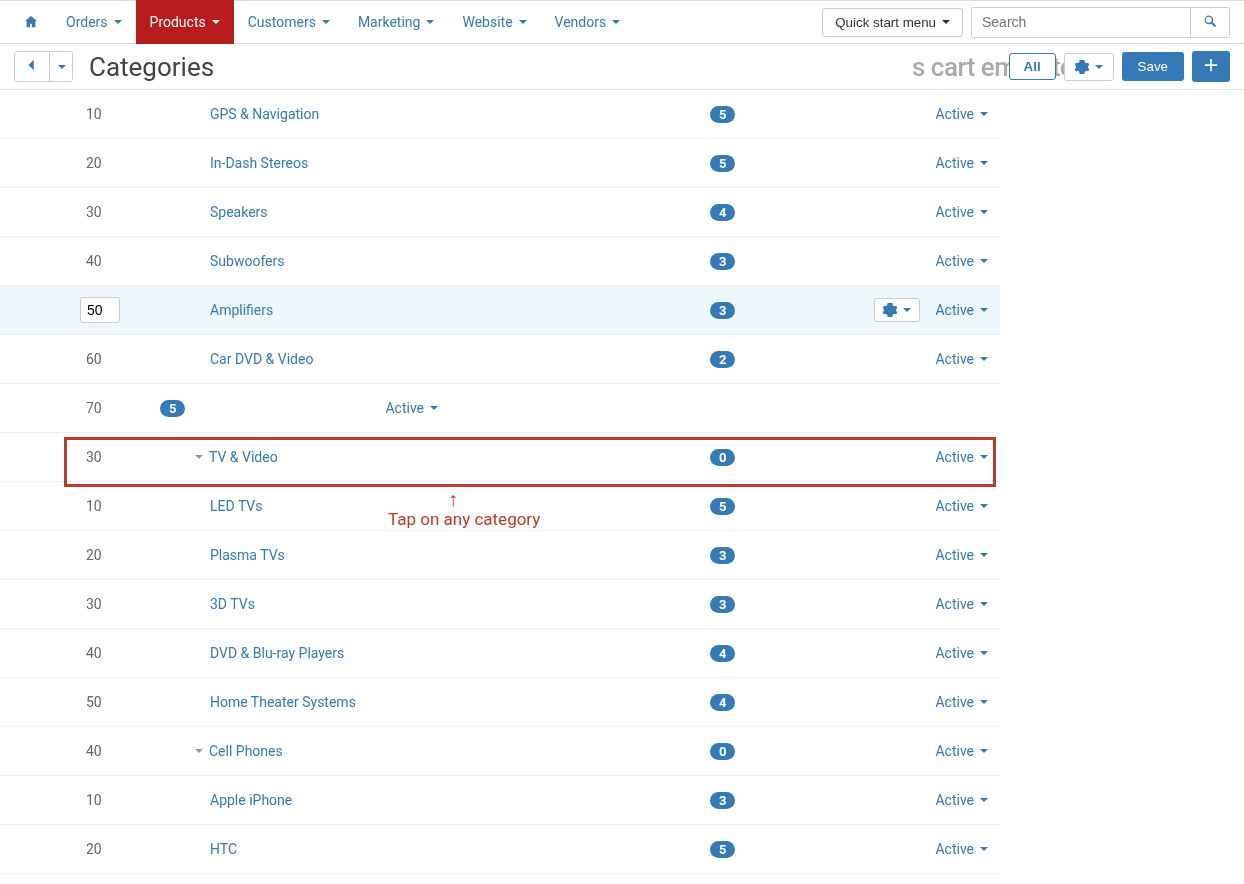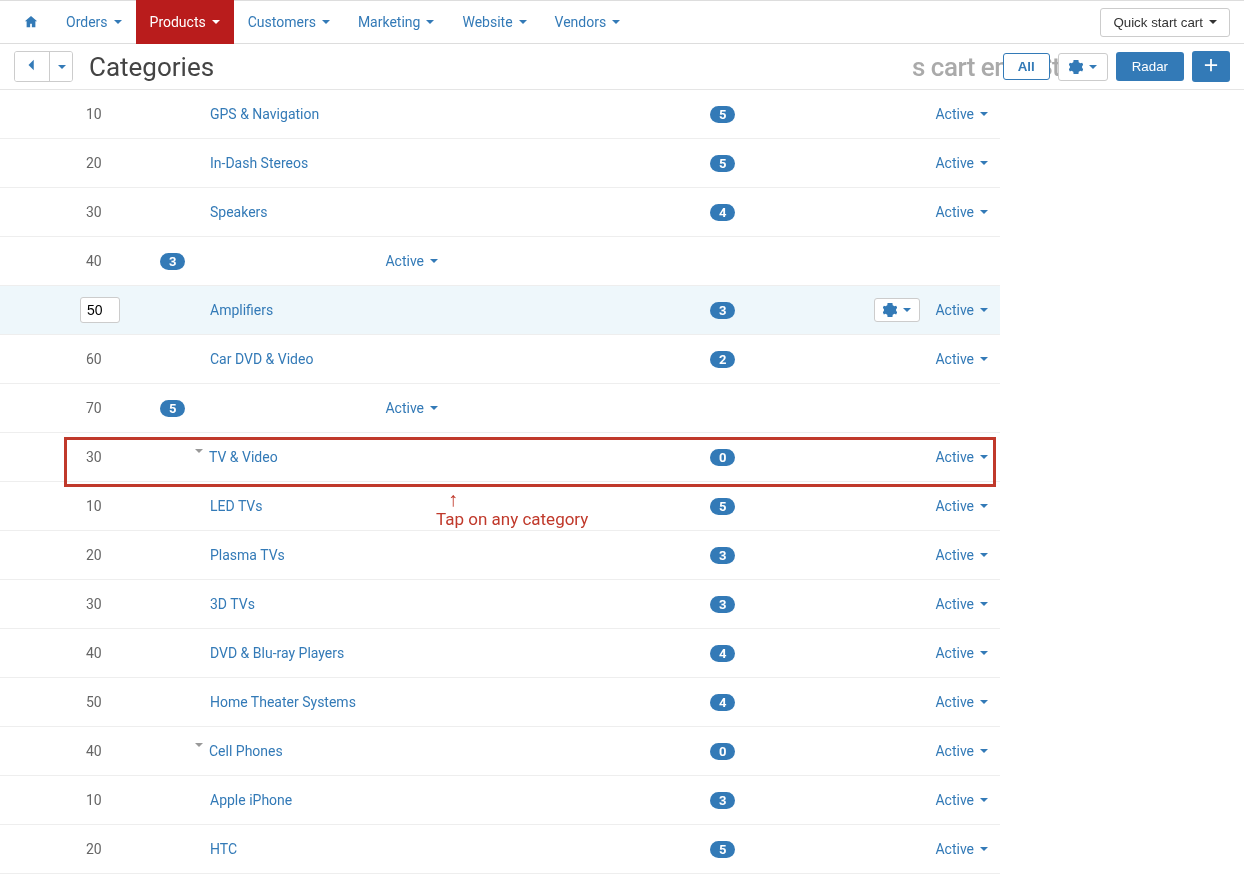--- a/index.html
+++ b/index.html
@@ -192,20 +192,21 @@
       border-radius: 3px;
       padding: 4px 6px;
       font-size: 14px;
       text-align: left;
     }
     .name-col {
       flex: 1;
       color: #337ab7;
       cursor: pointer;
       display: flex;
+      align-items: center;
       gap: 4px;
     }
     .name-col.level-1 { padding-left: 50px; }
     .name-col.level-0 { padding-left: 35px; }
     .expand-caret {
       display: inline-block;
       width: 0;
       height: 0;
       border-top: 4px solid #999;
       border-right: 4px solid transparent;
@@ -310,23 +311,31 @@
         <span>Website</span>
         <span class="caret"></span>
       </div>
       <div class="nav-item">
         <span>Vendors</span>
         <span class="caret"></span>
       </div>
     </div>
     <div class="nav-right">
       <button class="quick-start-btn">
-        <span>Quick start cart</span>
+        <span>Quick start menu</span>
         <span class="caret"></span>
       </button>
+      <div class="search-group">
+        <input class="search-input" placeholder="Search" style="">
+        <button class="search-btn">
+          <svg class="search-svg" viewBox="0 0 16 16">
+              <path d="M11 9.5a5 5 0 1 0-1.5 1.5l4 4 1.5-1.5-4-4zM6.5 10a3.5 3.5 0 1 1 0-7 3.5 3.5 0 0 1 0 7z"></path>
+            </svg>
+        </button>
+      </div>
     </div>
   </div>
 
   <div class="secondary-bar">
     <div class="secondary-left">
       <div class="back-group">
         <button class="back-btn">
           <svg class="arrow-svg" viewBox="0 0 16 16">
               <path d="M10 2L4 8l6 6V2z"></path>
             </svg>
@@ -339,21 +348,21 @@
     </div>
     <span class="bg-text">s cart emo Sto</span>
     <div class="secondary-right">
       <button class="all-btn">All</button>
       <button class="gear-btn">
         <svg class="gear-svg" viewBox="0 0 16 16">
             <path d="M8 5a3 3 0 1 0 0 6 3 3 0 0 0 0-6zm7 3c0-.4 0-.8-.1-1.2l1.6-1.2-1.5-2.6-1.9.7c-.6-.5-1.3-.9-2-1.1L10.8 0H5.2l-.3 2.6c-.7.2-1.4.6-2 1.1l-1.9-.7L-.5 5.6l1.6 1.2C1 7.2 1 7.6 1 8s0 .8.1 1.2L-.5 10.4l1.5 2.6 1.9-.7c.6.5 1.3.9 2 1.1l.3 2.6h5.6l.3-2.6c.7-.2 1.4-.6 2-1.1l1.9.7 1.5-2.6-1.6-1.2c.1-.4.1-.8.1-1.2z"></path>
           </svg>
         <span class="caret"></span>
       </button>
-      <button class="save-btn">Radar</button>
+      <button class="save-btn">Save</button>
       <button class="plus-btn">
         <svg class="gear-svg" viewBox="0 0 16 16">
             <path d="M7 1h2v6h6v2H9v6H7V9H1V7h6z"></path>
           </svg>
       </button>
     </div>
   </div>
 
   <div class="table-wrap" id="table-body">
       <div class="cat-row">
@@ -393,20 +402,23 @@
           <span class="badge">4</span>
         </div>
         <div class="action-col"></div>
         <div class="status-col">
           <span>Active</span>
           <span class="caret"></span>
         </div>
       </div>
       <div class="cat-row">
         <div class="pos-col">40</div>
+        <div class="name-col level-1">
+          <span>Subwoofers</span>
+        </div>
         <div class="count-col">
           <span class="badge">3</span>
         </div>
         <div class="action-col"></div>
         <div class="status-col">
           <span>Active</span>
           <span class="caret"></span>
         </div>
       </div>
       <div class="cat-row highlighted">
@@ -580,14 +592,14 @@
         <div class="action-col"></div>
         <div class="status-col">
           <span>Active</span>
           <span class="caret"></span>
         </div>
       </div>
     </div>
 
   <div class="annotation-box" style="left:64px; top:437px; width:932px; height:50px;"></div>
   <div class="annotation-arrow" style="left:448px; top:487px;">↑</div>
-  <div class="annotation-text" style="left:388px; top:509px;margin-left:48px;">Tap on any category</div>
+  <div class="annotation-text" style="left:388px; top:509px;">Tap on any category</div>
 </div>
 
 </body></html>

